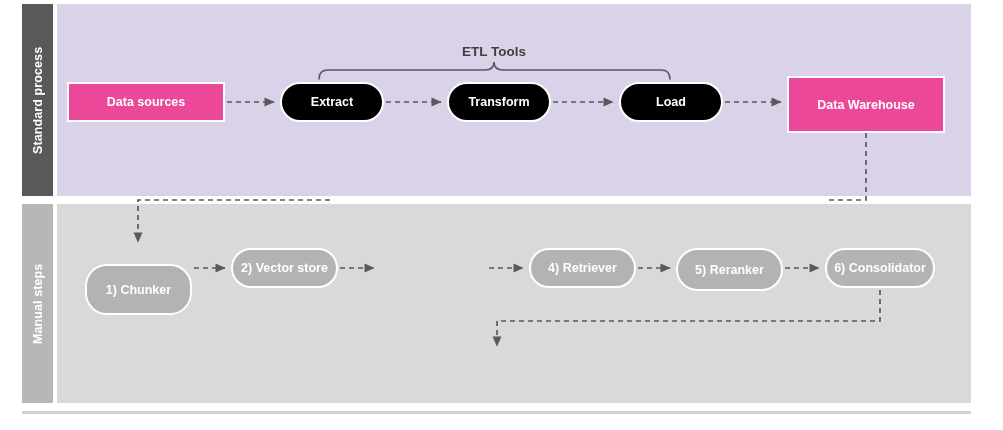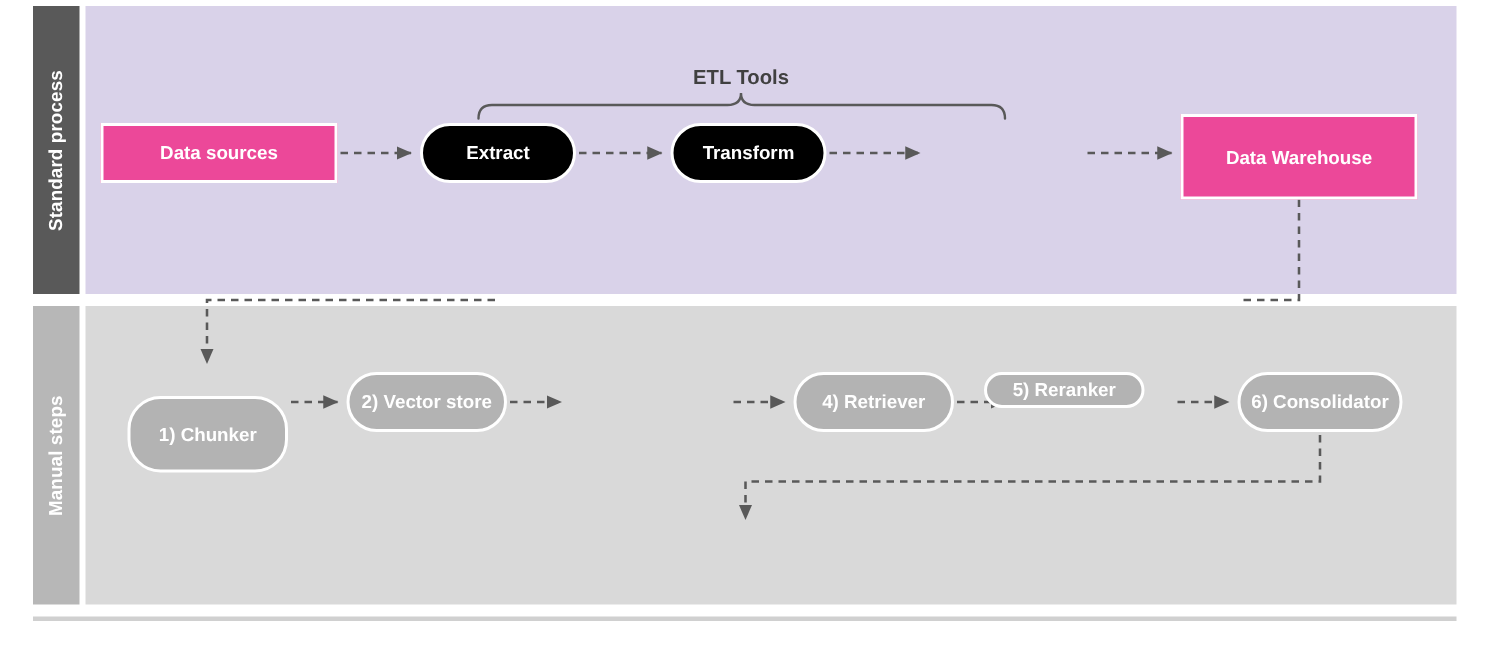--- a/index.html
+++ b/index.html
@@ -138,28 +138,29 @@
   </svg>
 
   <div id="etl-label">ETL Tools</div>
 
   <div class="node rect gray-rect" style="left:67px;  top:82px;  width:158px; height:40px;">Data sources</div>
 
   <div class="node pill pink-pill" style="left:280px; top:82px;  width:104px; height:40px;">Extract</div>
 
   <div class="node pill pink-pill" style="left:447px; top:82px;  width:104px; height:40px;">Transform</div>
 
+  <div class="node pill pink-pill" style="left:619px; top:82px;  width:104px; height:40px;">Load</div>
 
   <div class="node rect gray-rect" style="left:787px; top:76px;  width:158px; height:57px;">Data Warehouse</div>
 
   <div class="node pill gray-pill" style="left:85px;  top:264px; width:107px; height:51px;">1) Chunker</div>
 
   <div class="node pill gray-pill" style="left:231px; top:248px; width:107px; height:40px;">2) Vector store</div>
 
 
   <div class="node pill gray-pill" style="left:529px; top:248px; width:107px; height:40px;">4) Retriever</div>
 
-  <div class="node pill gray-pill" style="left:656px; top:248px; width:107px; height:24px;">5) Reranker</div>
+  <div class="node pill gray-pill" style="left:676px; top:248px; width:107px; height:43px;">5) Reranker</div>
 
   <div class="node pill gray-pill" style="left:825px; top:248px; width:110px; height:40px;">6) Consolidator</div>
 
 
 </div>
 
 </body></html>

